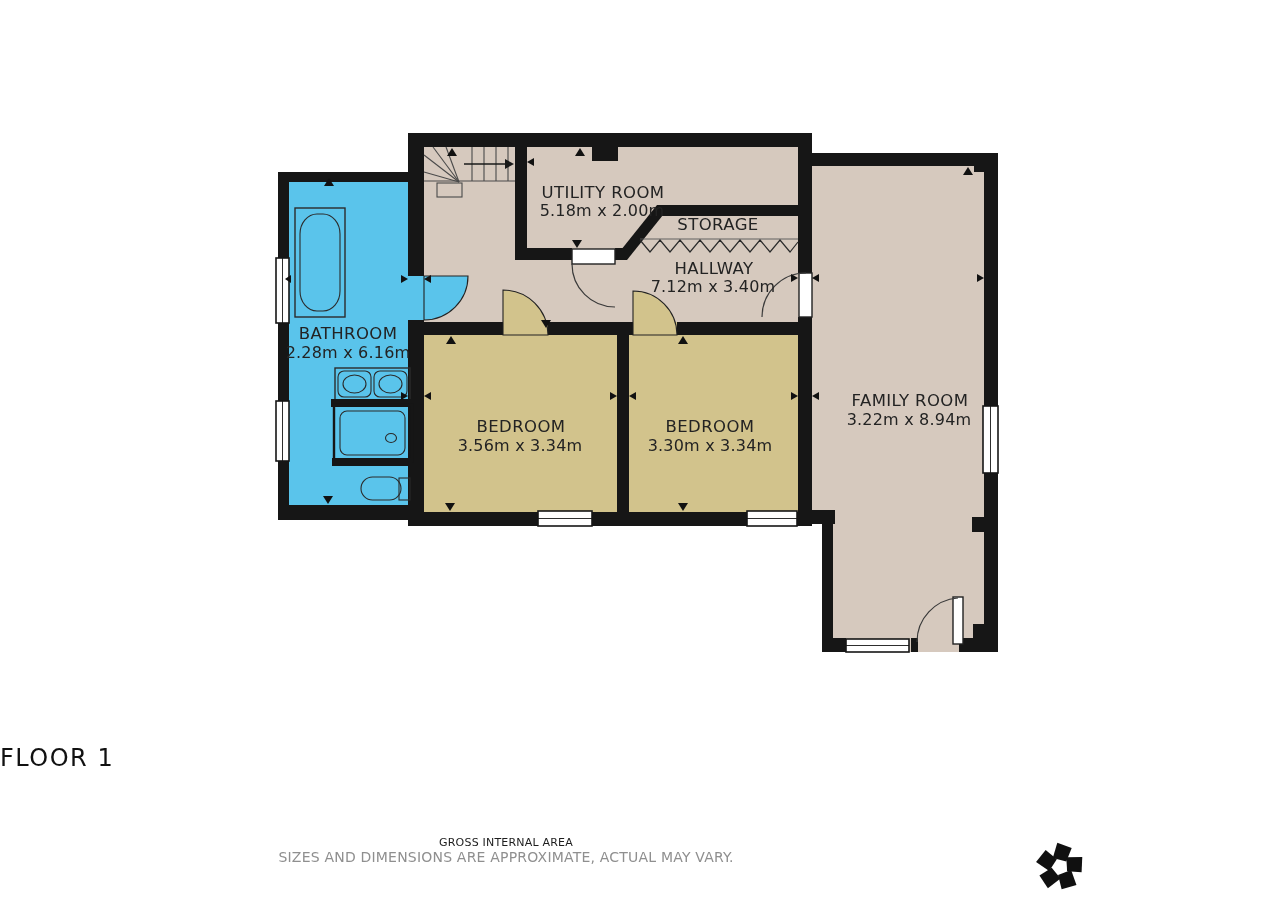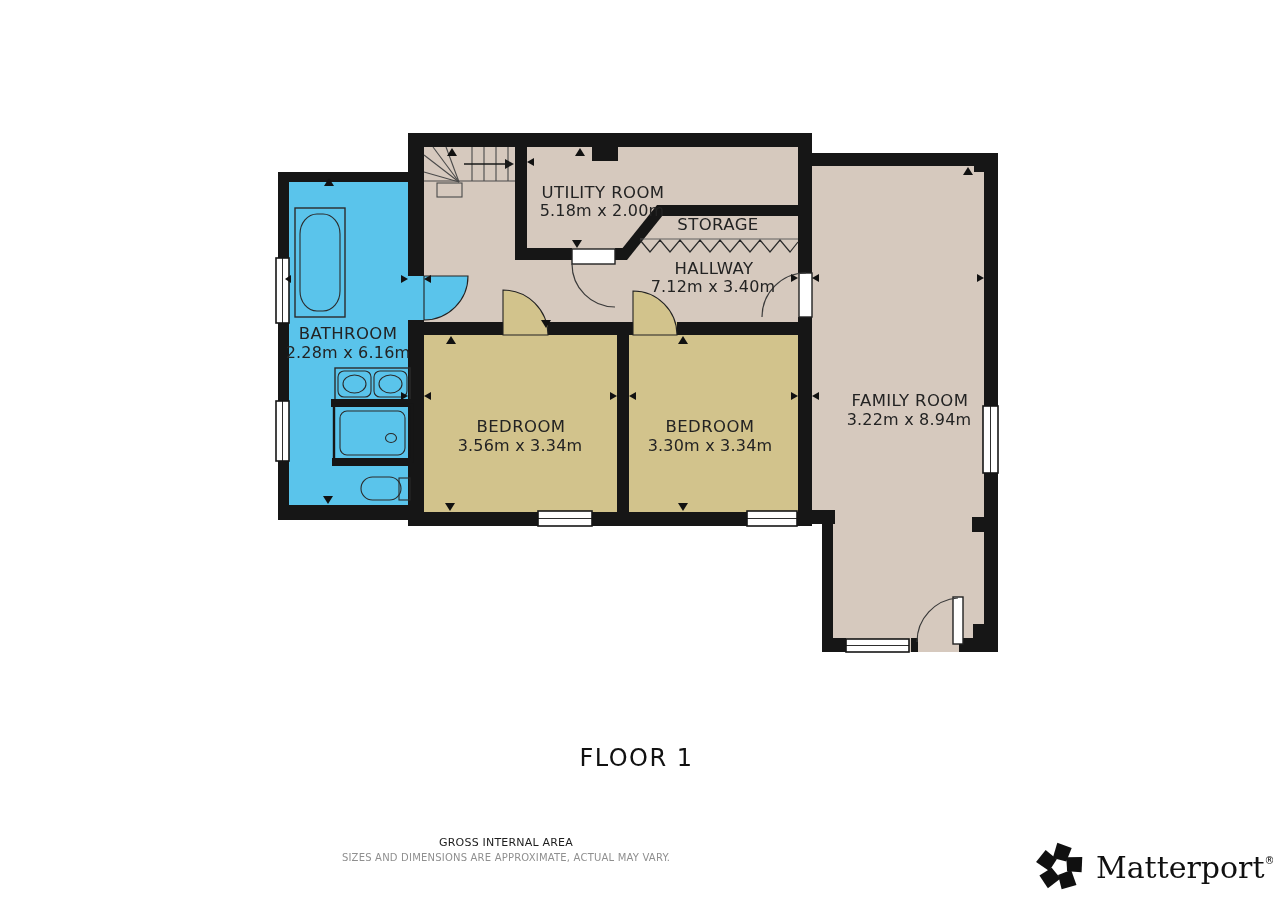--- a/index.html
+++ b/index.html
@@ -10,25 +10,25 @@
   .fixture{fill:none;stroke:#2b2b2b;stroke-width:1.4;}
   .fixture-thin{fill:none;stroke:#2b2b2b;stroke-width:1.1;}
   .stair-line{stroke:#4a4a4a;stroke-width:1.1;fill:none;}
   .door-arc{fill:none;stroke:#3a3a3a;stroke-width:1.2;}
   .door-leaf{fill:#ffffff;stroke:#222222;stroke-width:1.4;}
   .win{fill:#ffffff;stroke:#161616;stroke-width:1.6;}
   .win-line{stroke:#161616;stroke-width:0.9;}
   .marker{fill:#111111;}
   .room-name{font-size:16.5px;fill:#232323;text-anchor:middle;letter-spacing:0.4px;}
   .room-dims{font-size:16px;fill:#232323;text-anchor:middle;letter-spacing:0.2px;}
-  .title{position:absolute;left:0;top:744px;width:1273px;text-align:center;
+  .title{position:absolute;left:0;top:744px;width:1273px;text-align:left;
          font-size:24px;color:#111;letter-spacing:1.5px;}
   .footer{position:absolute;left:0;top:836px;width:1012px;text-align:center;color:#1d1d1d;}
   .footer div{line-height:13.5px;font-size:11px;letter-spacing:0.2px;}
-  .footer .muted{color:#8f8f8f;font-size:10px;margin-top:1px;}
+  .footer .muted{color:#8f8f8f;font-size:14px;margin-top:1px;}
   .logo{position:absolute;left:1033px;top:839px;display:flex;align-items:center;gap:9px;}
   .logo .brand{font-family:"DejaVu Serif","Liberation Serif",serif;font-size:30px;color:#101010;}
   .logo sup{font-size:10px;vertical-align:14px;color:#101010;}
 </style>
 </head>
 <body>
 
 <div class="page">
 
   <svg class="plan-svg" width="1273" height="900" viewBox="0 0 1273 900">
@@ -235,16 +235,15 @@
   <div class="logo">
     <svg width="54" height="56" viewBox="-30 -30 60 60">
       <g fill="#101010">
         <polygon points="-3,-27 13,-21 7,-6 -8,-10"></polygon>
         <polygon points="-3,-27 13,-21 7,-6 -8,-10" transform="rotate(72)"></polygon>
         <polygon points="-3,-27 13,-21 7,-6 -8,-10" transform="rotate(144)"></polygon>
         <polygon points="-3,-27 13,-21 7,-6 -8,-10" transform="rotate(216)"></polygon>
         <polygon points="-3,-27 13,-21 7,-6 -8,-10" transform="rotate(288)"></polygon>
       </g>
     </svg>
-    <div><span class="brand">Matterport</span><sup>®</sup></div>
   </div>
 
 </div>
 
 </body></html>

